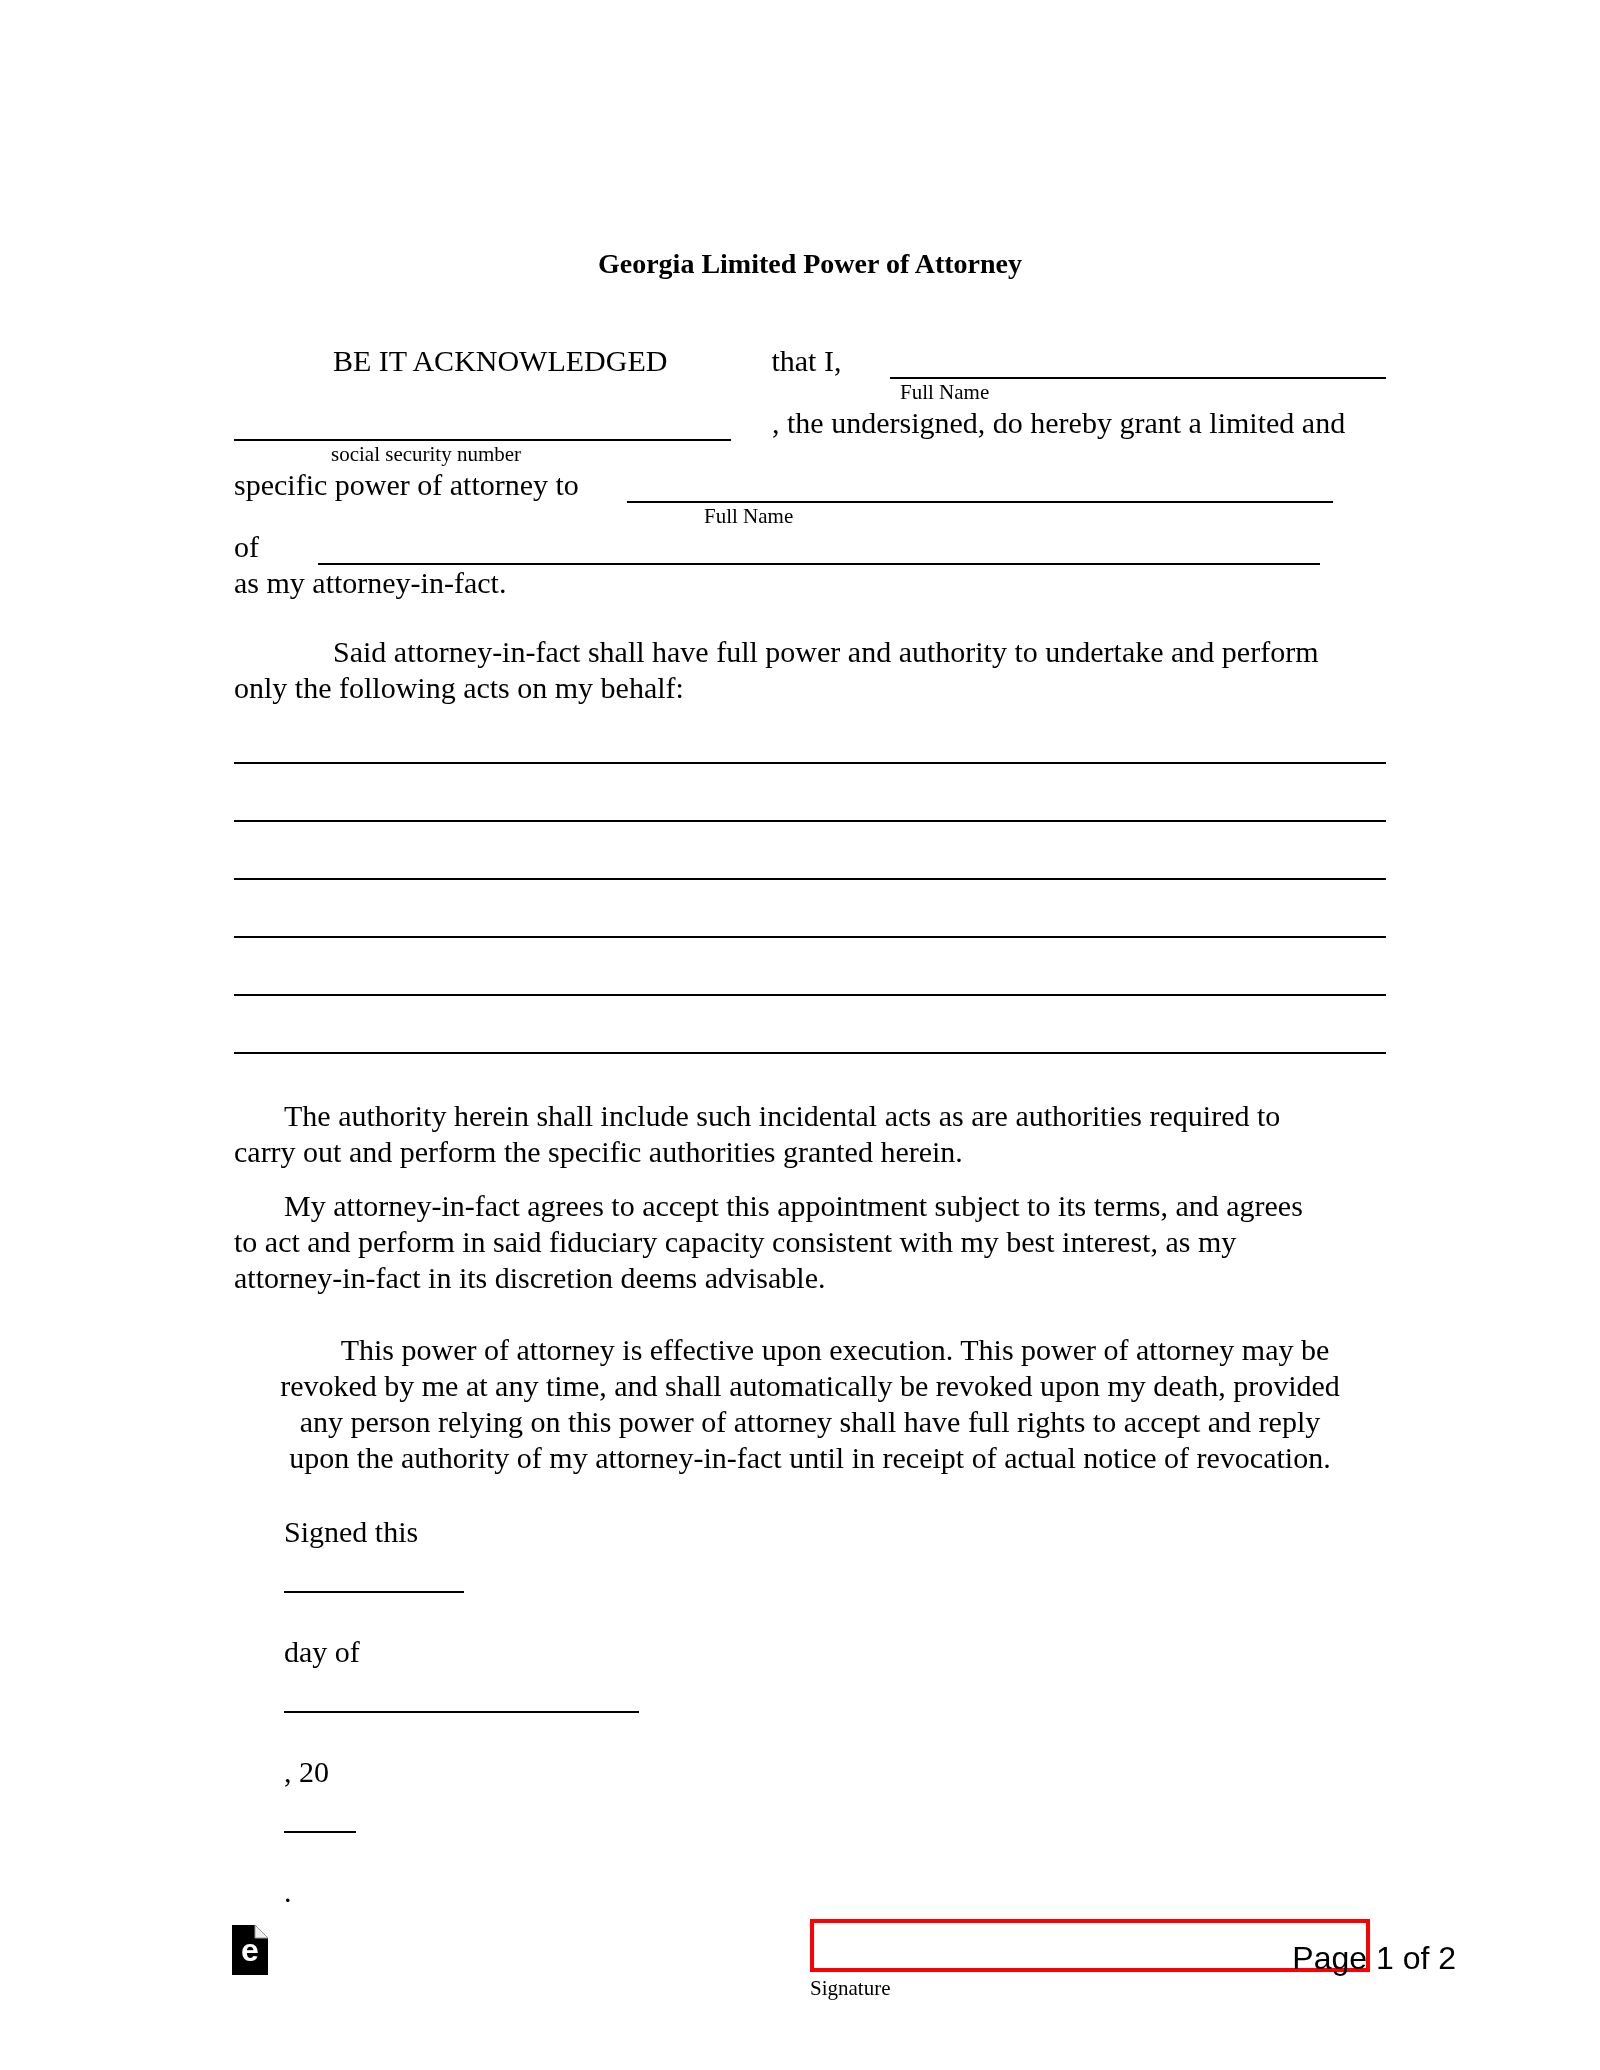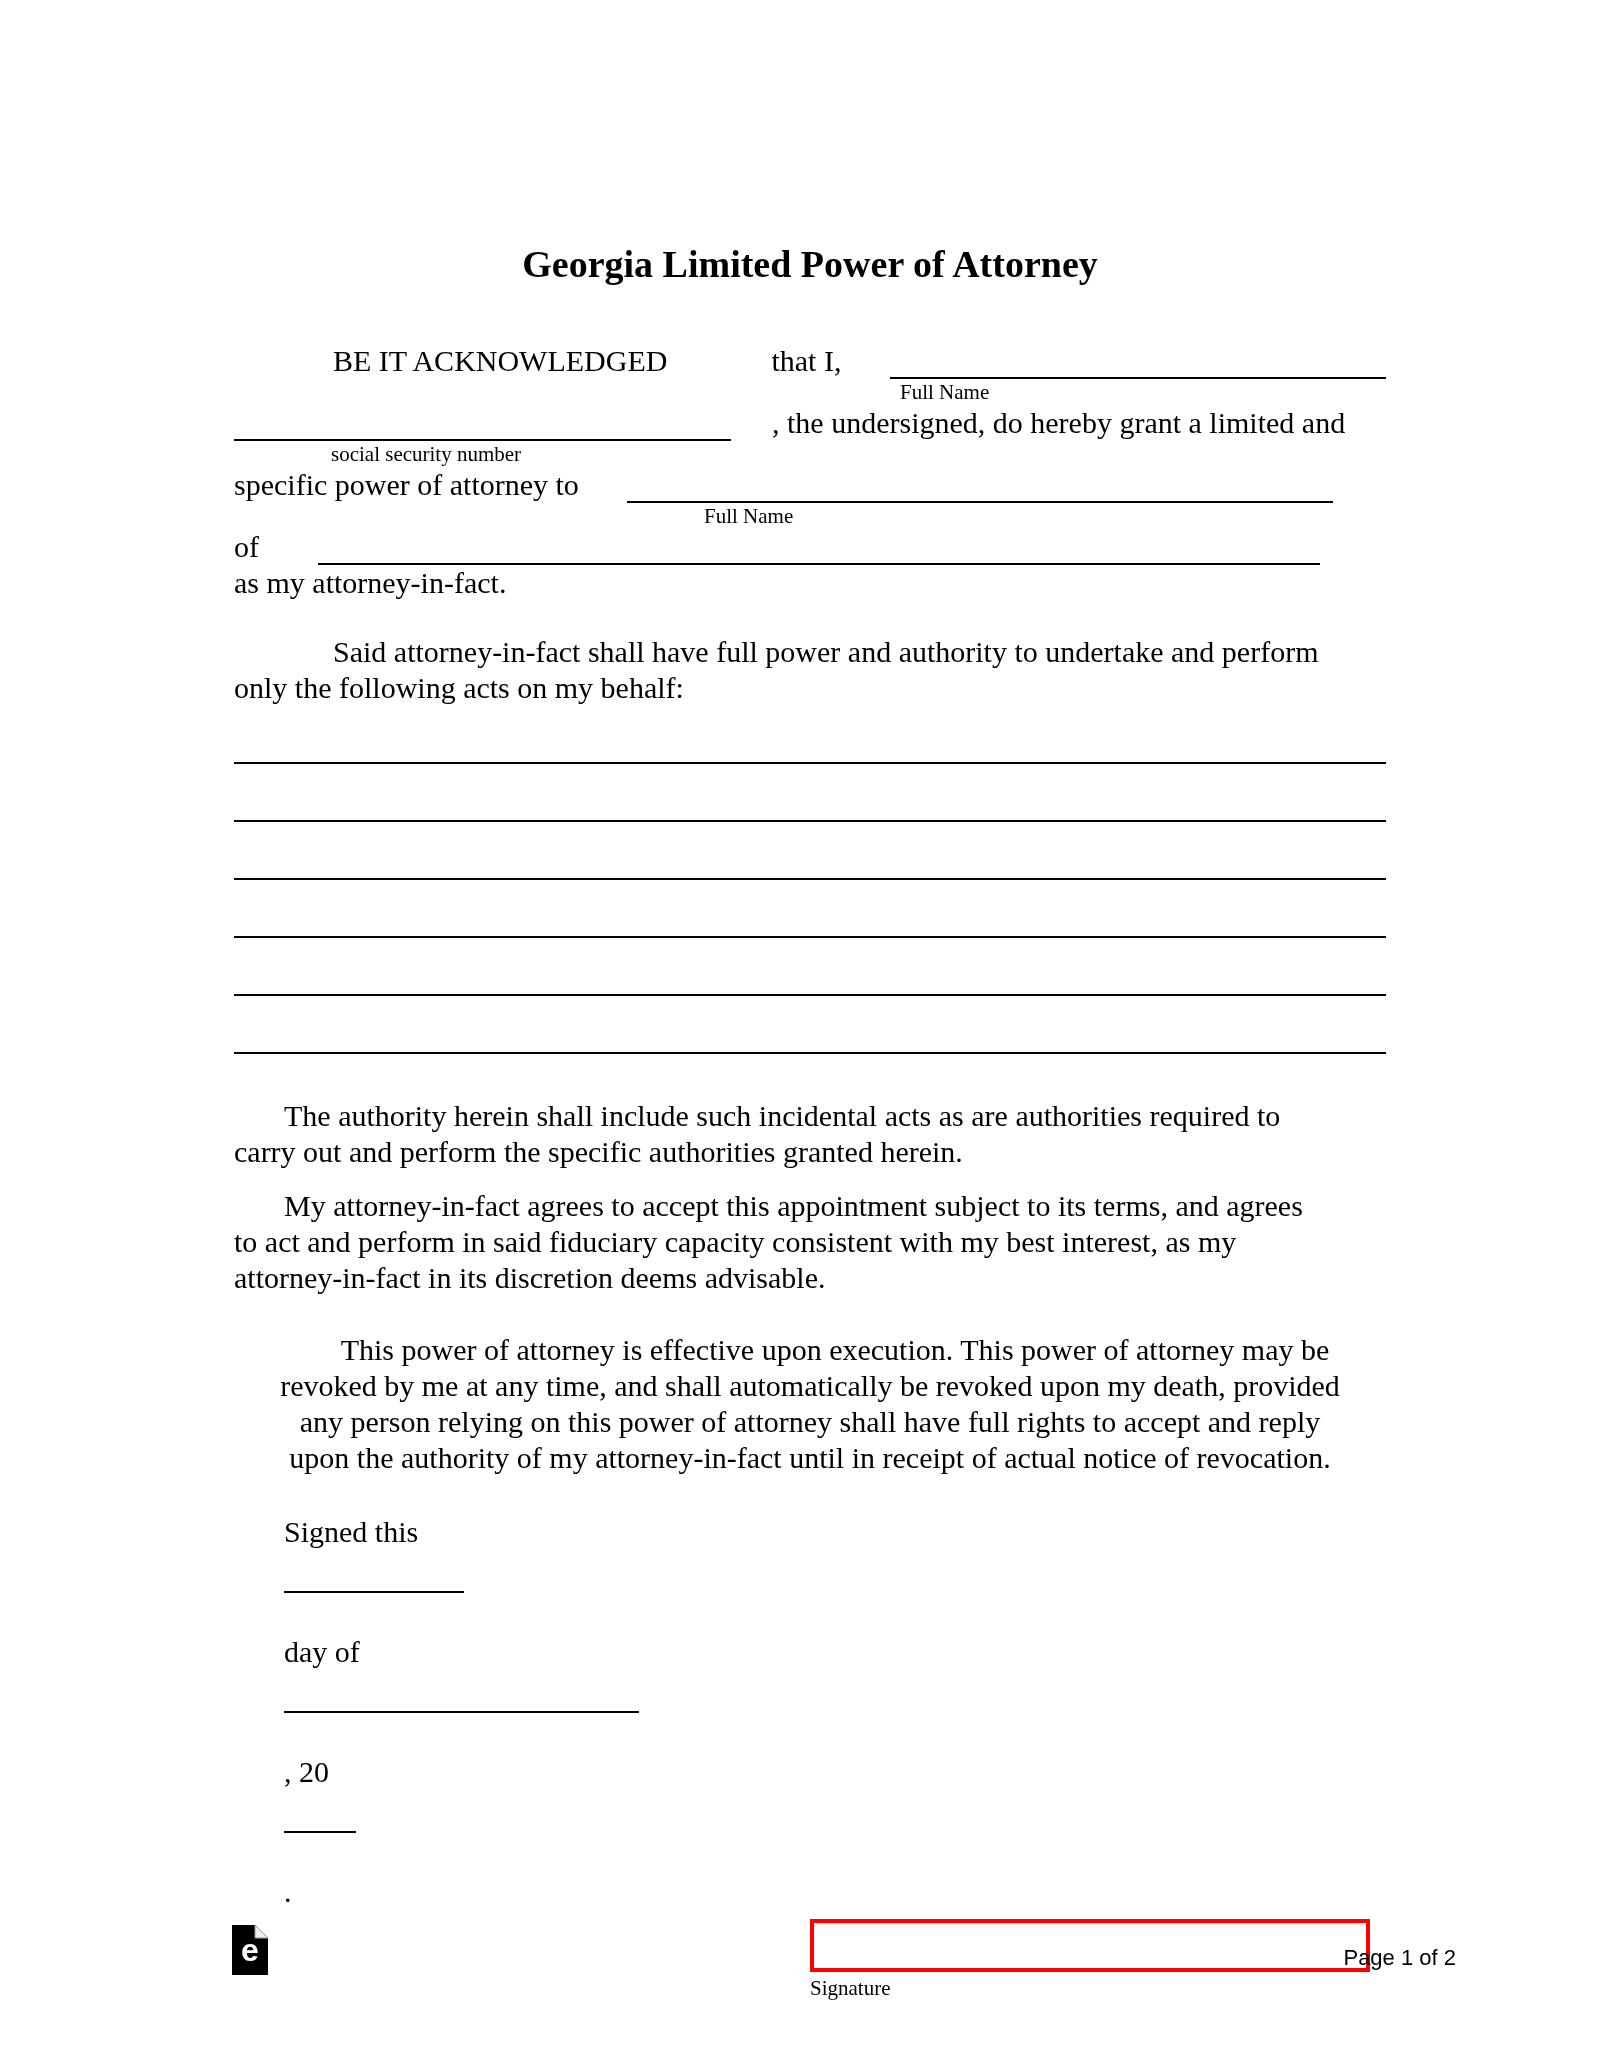--- a/index.html
+++ b/index.html
@@ -10,21 +10,21 @@
     color:#000;
     font-family:"Liberation Serif", serif;
     font-size:30px;
     overflow:hidden;
   }
   .content { padding:243px 214px 0 234px; }
 
   .title {
     margin:0;
     text-align:center;
-    font-size:38px;
+    font-size:28px;
     line-height:42px;
     font-weight:bold;
   }
 
   .intro { margin-top:58px; }
 
   .fill-row { display:flex; line-height:36px; white-space:pre;gap:41px; }
   .fill-row .t { flex:0 0 auto; }
   .blank { border-bottom:2px solid #000; }
   .grow { flex:1 1 auto; }
@@ -71,21 +71,21 @@
     text-align:center;
     font-family:"Liberation Sans", sans-serif;
     font-weight:bold; font-size:32px; line-height:40px;
     color:#ffffff;
   }
 
   .footer-page {
     position:absolute;
     top:1943px; right:144px;
     font-family:"Liberation Sans", sans-serif;
-    font-size:22px; line-height:30px;
+    font-size:32px; line-height:30px;
   }
 </style>
 </head>
 <body>
 
 <div class="page">
   <div class="content">
 
     <h1 class="title">Georgia Limited Power of Attorney</h1>
 

